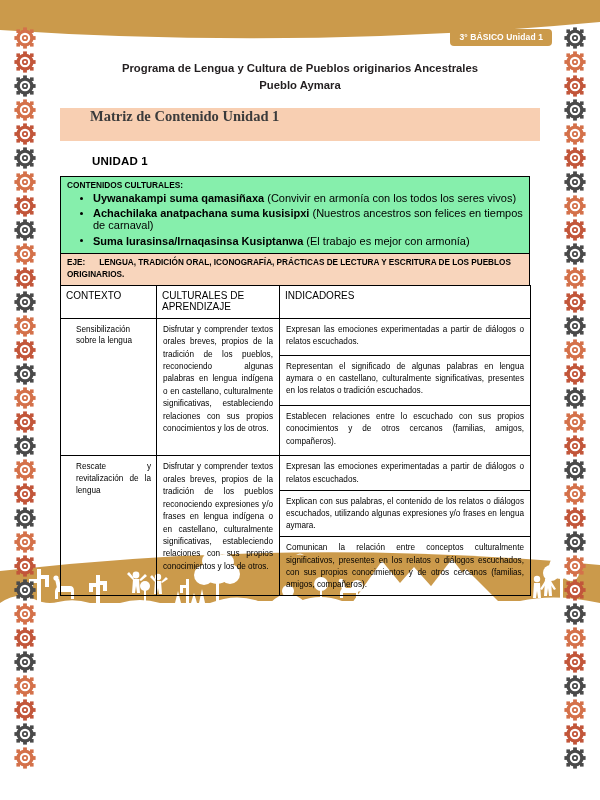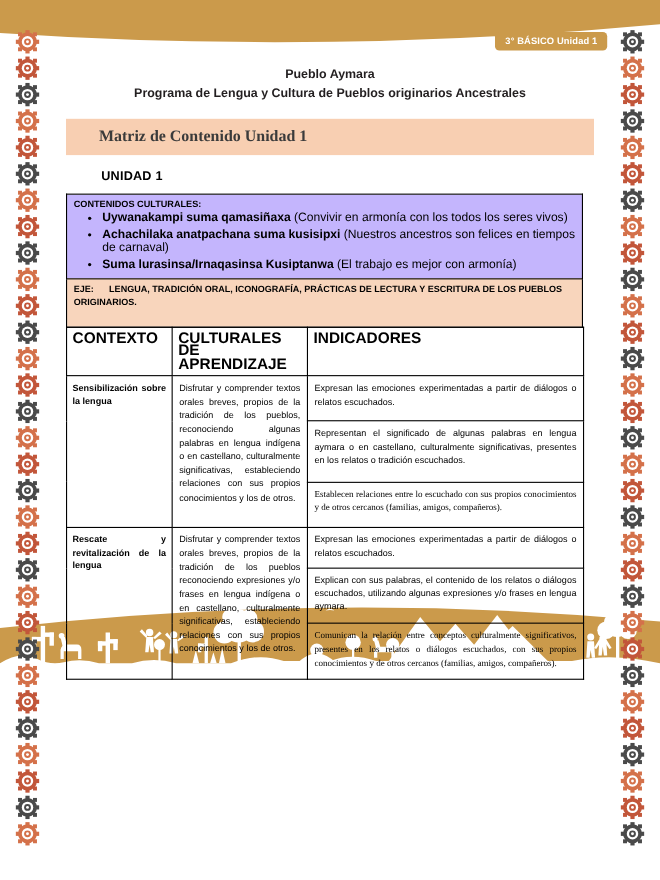--- a/index.html
+++ b/index.html
@@ -86,21 +86,20 @@
     line-height: 17px;
     margin-top: 8px;
     font-family: "Liberation Sans", sans-serif;
   }
 
   .matrix-box {
     margin-top: 14px;
     background: #f8cfb2;
     height: 33px;
     display: flex;
-    align-items: center;
     padding-left: 30px;
   }
   .matrix-box-title {
     font-family: "Liberation Serif", serif;
     font-size: 14.5px;
     font-weight: bold;
     color: #3b3b3b;
   }
 
   .unidad-label {
@@ -115,21 +114,21 @@
   
   .cc-table {
     margin-top: 9px;
     width: 470px;
     border-collapse: collapse;
     table-layout: fixed;
   }
   .cc-table td, .cc-table th { border: 1px solid #000; }
 
   .cc-head {
-    background: #c4b5fd;
+    background: #86efac;
     padding: 3px 6px 5px 6px;
     font-size: 8.3px;
     font-weight: bold;
     color: #000;
     vertical-align: top;
   }
   .cc-head .hdr-line { display:block; margin-bottom: 2px; }
 
   ul.cc-list {
     list-style: none;
@@ -151,21 +150,21 @@
     left: 13px;
     top: 4.5px;
     width: 3px; height: 3px;
     background: #000;
     border-radius: 50%;
   }
   ul.cc-list li b { font-weight: bold; }
 
   .eje-row td {
     background: #f8d5bc;
-    padding: 3px 6px 16px 6px;
+    padding: 3px 6px 4px 6px;
     font-size: 8.2px;
     font-weight: bold;
     line-height: 12px;
     color: #000;
   }
   .eje-row .eje-key { margin-right: 14px; }
 
   
   .matrix-table {
     width: 470px;
@@ -174,51 +173,50 @@
     margin-top: -1px;
   }
   .matrix-table td { border: 1px solid #000; vertical-align: top; }
 
   .col-ctx  { width: 96px; }
   .col-obj  { width: 123px; }
   .col-ind  { width: 251px; }
 
   .th-cell {
     padding: 4px 5px 5px 5px;
-    font-size: 14px;
-    font-weight: bold;
+    font-size: 10px;
+    font-weight: normal;
     line-height: 11.5px;
     color: #000;
     margin-top: 37px;
   }
 
   .ctx-cell {
-    padding: 5px 5px 4px 5px;
+    padding: 5px 5px 4px 15px;
     font-size: 8.2px;
     line-height: 11.6px;
     text-align: justify;
     text-align-last: left;
     color: #000;
-    font-weight: bold;
   }
   .obj-cell {
     padding: 5px 6px 20px 6px;
     font-size: 8.2px;
     line-height: 12.4px;
     text-align: justify;
     color: #000;
   }
   .ind-cell {
     padding: 5px 6px 4px 6px;
     font-size: 8.2px;
     line-height: 12.2px;
     text-align: justify;
     color: #000;
   }
-  .ind-cell.last { text-align: justify; font-family: Liberation Serif, serif; }
+  .ind-cell.last { text-align: justify; }
 </style>
 </head>
 <body>
 
 <div class="page">
 
   <div class="top-band">
     <svg width="600" height="46" viewBox="0 0 600 46" xmlns="http://www.w3.org/2000/svg">
       <path d="M0,0 L600,0 L600,22 Q300,50 0,30 Z" fill="#cb9a4b"></path>
     </svg>
@@ -442,22 +440,22 @@
         <g color="#4a4a4a">
             <use href="#rosette" x="13" y="732"></use>
           </g>
       </g>
     </svg>
   </div>
 
   <div class="content">
 
     <div class="doc-title">
+      <div>Programa de Lengua y Cultura de Pueblos originarios Ancestrales</div>
       <div>Pueblo Aymara</div>
-      <div>Programa de Lengua y Cultura de Pueblos originarios Ancestrales</div>
     </div>
 
     <div class="matrix-box">
       <span class="matrix-box-title">Matriz de Contenido Unidad 1</span>
     </div>
 
     <div class="unidad-label">UNIDAD 1</div>
 
     <table class="cc-table">
       <tbody>

